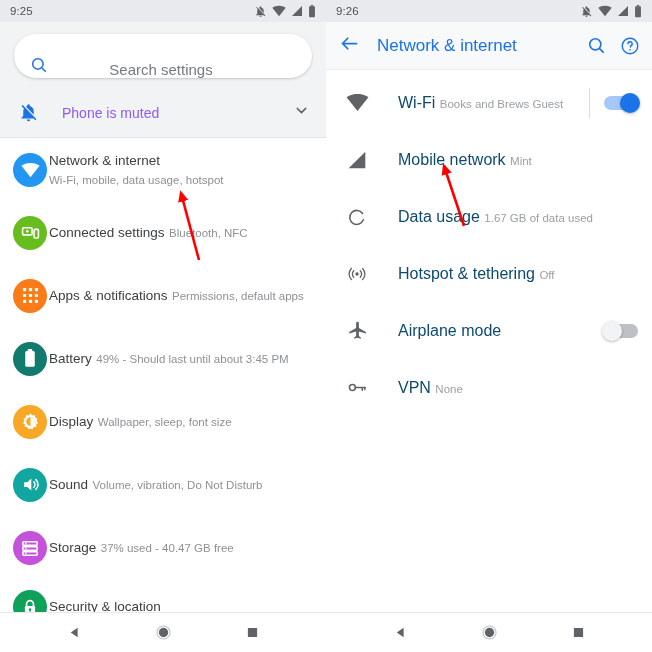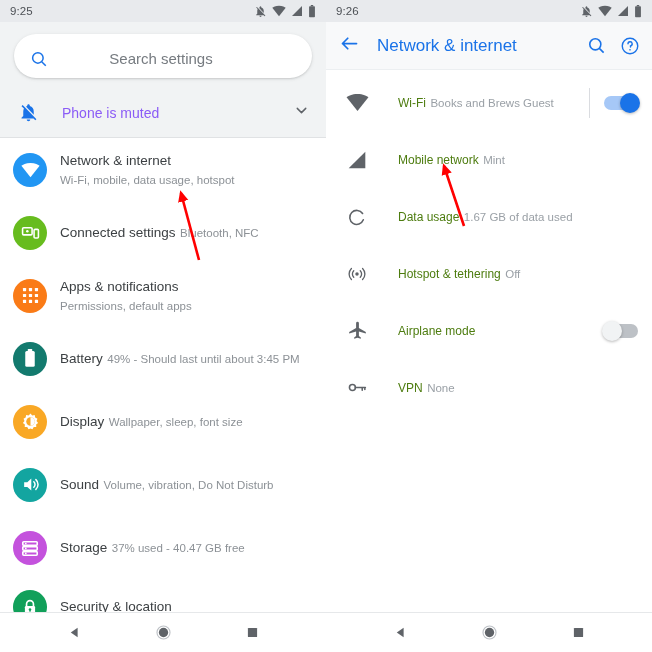--- a/index.html
+++ b/index.html
@@ -57,22 +57,22 @@
   
   .search-wrap {
     padding: 12px 14px 10px 14px;
     background: #f1f3f4;
   }
   .search-bar {
     height: 44px;
     background: #ffffff;
     border-radius: 24px;
     display: flex;
-    align-items: flex-start;
-    padding: 16px 16px;
+    align-items: flex-end;
+    padding: 0 16px;
     box-shadow: 0 1px 2px rgba(60,64,67,.18), 0 1px 4px rgba(60,64,67,.08);
   }
   .search-bar .mag { flex: 0 0 auto; display:block; }
   .search-placeholder {
     flex: 1;
     text-align: center;
     font-size: 15px;
     color: #767b80;
     padding-right: 22px;
   }
@@ -108,21 +108,21 @@
   .circle-icon {
     flex: 0 0 34px;
     width: 34px;
     height: 34px;
     border-radius: 50%;
     display: flex;
     align-items: center;
     justify-content: center;
   }
   .circle-icon svg { display:block; }
-  .setting-text { margin-left: 13px; min-width: 0; }
+  .setting-text { margin-left: 2px; min-width: 0; }
   .setting-title {
     font-size: 13.5px;
     color: #3c4043;
     line-height: 1.35;
     white-space: nowrap;
   }
   .setting-sub {
     font-size: 11.5px;
     color: #8c9196;
     line-height: 1.4;
@@ -165,22 +165,22 @@
   .net-icon {
     flex: 0 0 26px;
     width: 26px;
     display: flex;
     align-items: center;
     justify-content: center;
   }
   .net-icon svg { display:block; }
   .net-text { margin-left: 28px; min-width: 0; }
   .net-title {
-    font-size: 12px;
-    color: #4d7c0f;
+    font-size: 16px;
+    color: #0c4a6e;
     line-height: 1.35;
     white-space: nowrap;
   }
   .net-sub {
     font-size: 11.5px;
     color: #9aa0a6;
     line-height: 1.4;
     margin-top: 1px;
     white-space: nowrap;
   }

